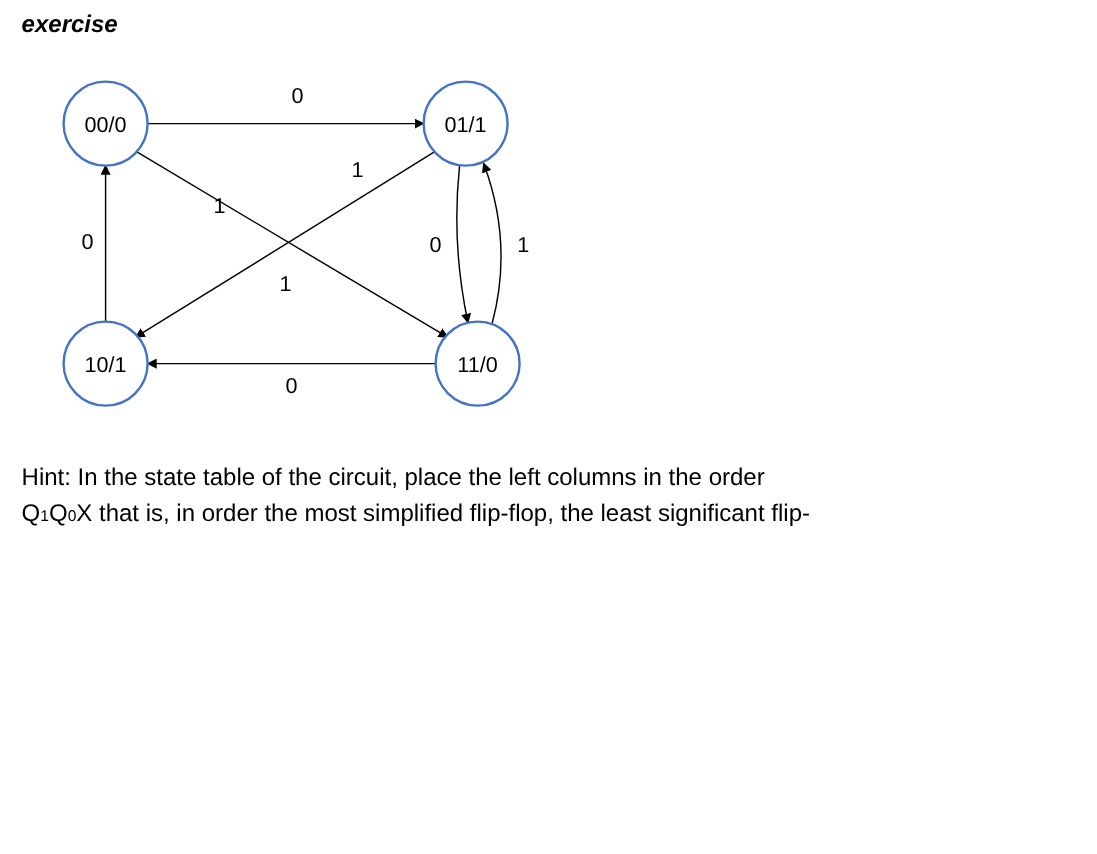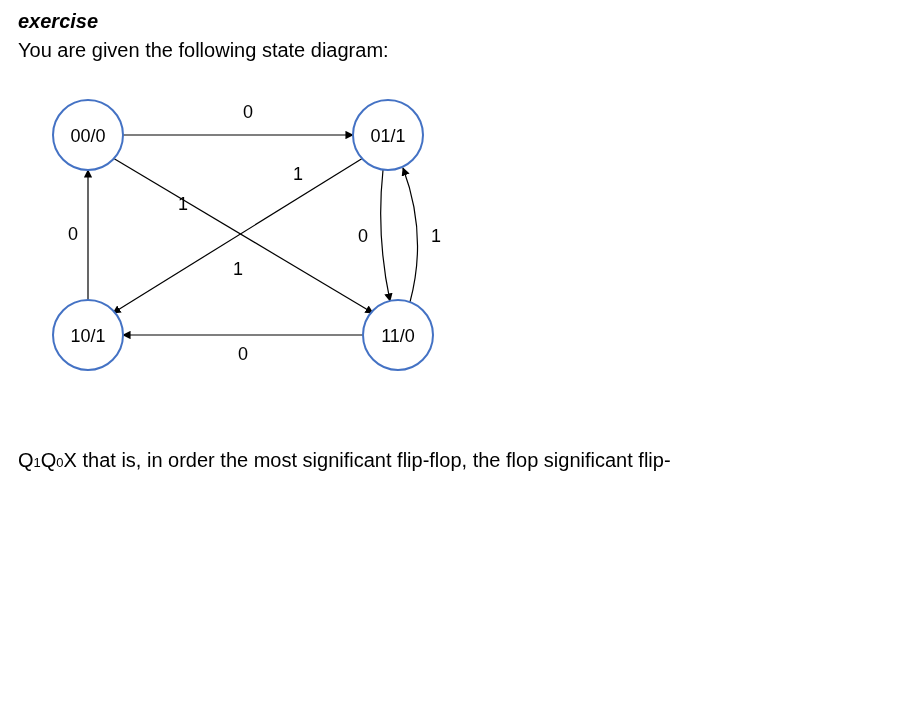--- a/index.html
+++ b/index.html
@@ -55,21 +55,20 @@
   .subscript {
     font-size: 13px;
   }
 </style>
 </head>
 <body>
 
 <div class="page">
 
   <div class="heading">exercise</div>
-  <div class="para">You are given the following state diagram:</div>
 
   <div class="diagram-wrap">
     <svg width="440" height="300" viewBox="0 0 440 300">
       <defs>
         <marker id="arr" viewBox="0 0 10 10" refX="9" refY="5" markerWidth="7" markerHeight="7" orient="auto-start-reverse">
           <path d="M 0 0 L 10 5 L 0 10 z" class="arrowhead"></path>
         </marker>
       </defs>
 
       <line class="edge" x1="95" y1="50" x2="325" y2="50" marker-end="url(#arr)"></line>
@@ -108,18 +107,18 @@
       </g>
       <g>
         <circle class="node-circle" cx="370" cy="250" r="35"></circle>
         <text class="node-label" x="370" y="252">11/0</text>
       </g>
     </svg>
   </div>
 
 
   <div class="para">
-    <br>
-    <span>Q</span><span class="subscript">1</span><span>Q</span><span class="subscript">0</span><span>X that is, in order the most significant flip-flop, the flop significant flip-</span><br>
+    <span>Hint: In the state table of the circuit, place the left columns in the order</span><br>
+    <span>Q</span><span class="subscript">1</span><span>Q</span><span class="subscript">0</span><span>X that is, in order the most simplified flip-flop, the least significant flip-</span><br>
     <br>
   </div>
 
 </div>
 
 </body></html>

